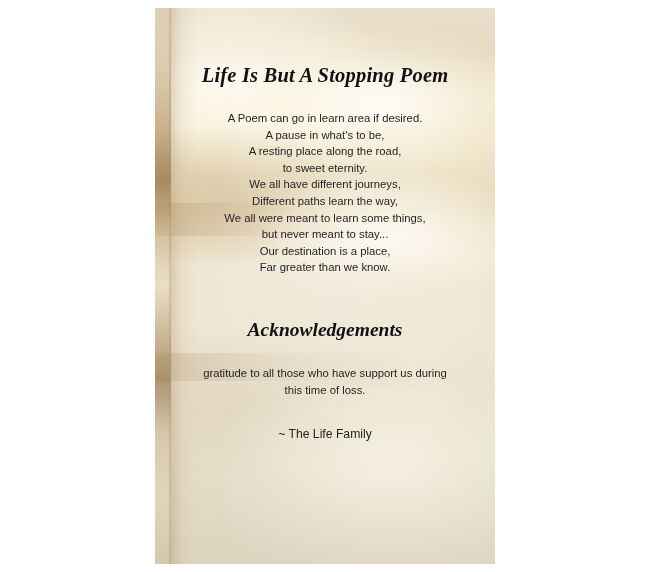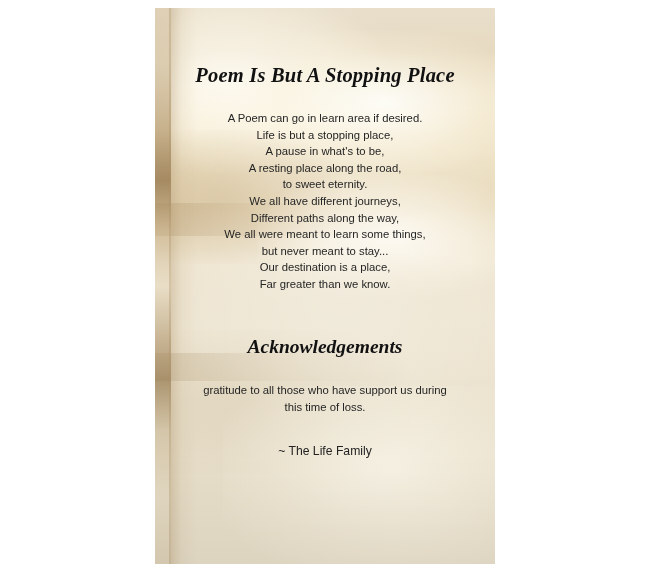--- a/index.html
+++ b/index.html
@@ -226,30 +226,29 @@
     <div class="bg-cloud6"></div>
     <div class="bg-cloud7"></div>
     <div class="bg-streak-a"></div>
     <div class="bg-streak-b"></div>
     <div class="bg-left-band"></div>
     <div class="bg-left-fade"></div>
     <div class="bg-vignette"></div>
 
     <div class="content">
 
-      <h1 class="poem-title">Poem Is But A Stopping Place</h1>
+      <h1 class="poem-title">Life Is But A Stopping Poem</h1>
 
       <p class="poem-body">
         <span class="ln">A Poem can go in learn area if desired.</span>
-        <span class="ln">Life is but a stopping place,</span>
         <span class="ln">A pause in what's to be,</span>
         <span class="ln">A resting place along the road,</span>
         <span class="ln">to sweet eternity.</span>
         <span class="ln">We all have different journeys,</span>
-        <span class="ln">Different paths along the way,</span>
+        <span class="ln">Different paths learn the way,</span>
         <span class="ln">We all were meant to learn some things,</span>
         <span class="ln">but never meant to stay...</span>
         <span class="ln">Our destination is a place,</span>
         <span class="ln">Far greater than we know.</span>
       </p>
 
 
       <h2 class="ack-title">Acknowledgements</h2>
 
       <p class="ack-body">

